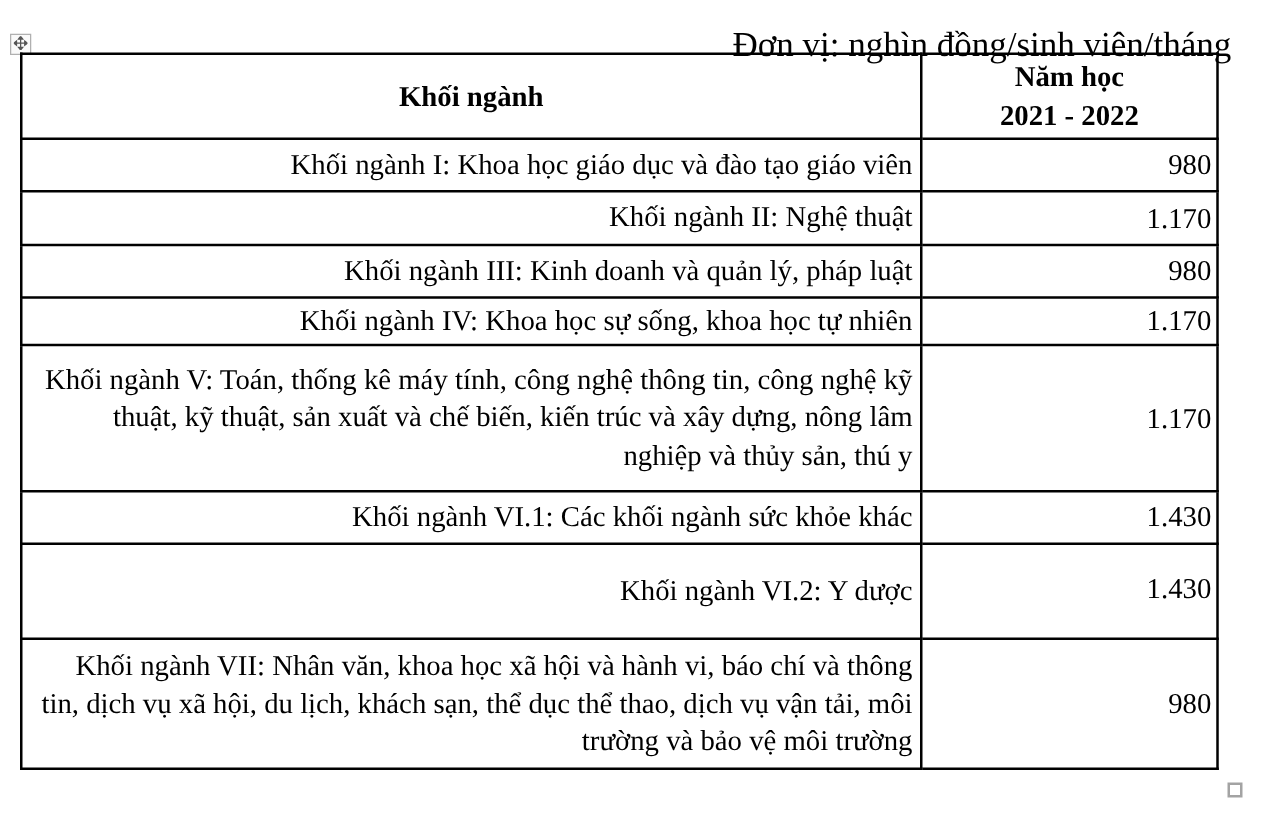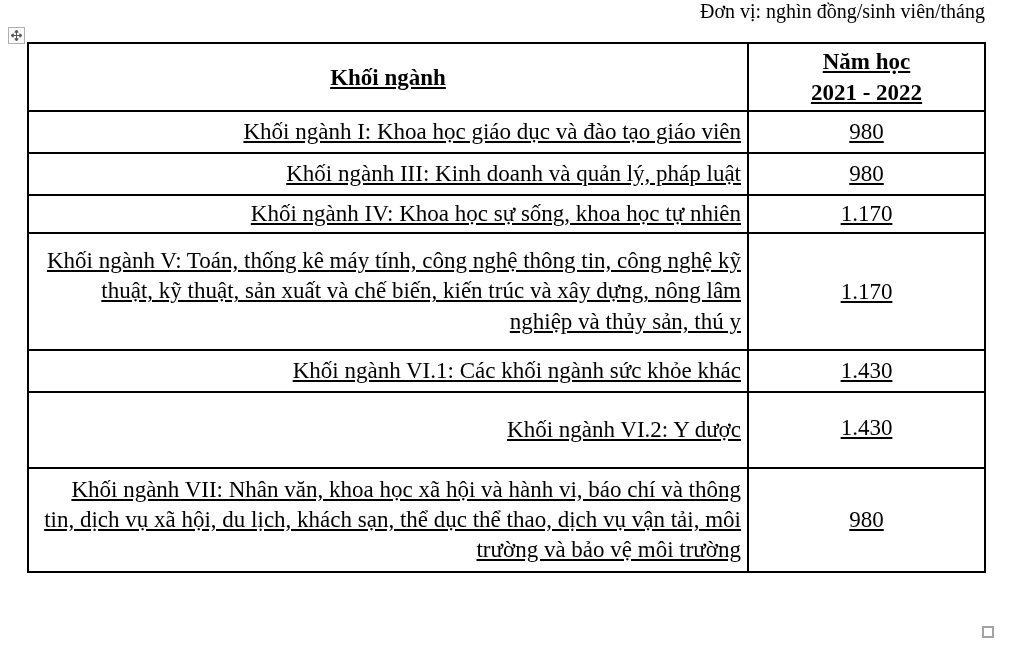--- a/index.html
+++ b/index.html
@@ -10,33 +10,32 @@
   body {
     width: 1022px;
     height: 652px;
     position: relative;
     font-family: "Liberation Serif", serif;
     color: #000000;
     overflow: hidden;
   }
   .unit-caption {
     position: absolute;
-    top: 0;
+    top: 21px;
     right: 37px;
-    font-size: 20px;
+    font-size: 28px;
     white-space: nowrap;
   }
   table.fee-table {
     position: absolute;
-    left: 27px;
+    left: 16px;
     top: 42px;
     width: 957px;
     border-collapse: collapse;
     table-layout: fixed;
-    text-decoration: underline;
   }
   table.fee-table col.c1 { width: 720px; }
   table.fee-table col.c2 { width: 237px; }
   table.fee-table th,
   table.fee-table td {
     border: 2px solid #000000;
     font-size: 23px;
     vertical-align: middle;
     overflow: hidden;
   }
@@ -45,21 +44,21 @@
     text-align: center;
     padding: 2px 4px;
     line-height: 1.35;
   }
   td.label-cell {
     text-align: right;
     padding: 2px 6px 2px 8px;
     line-height: 1.32;
   }
   td.value-cell {
-    text-align: center;
+    text-align: right;
     padding: 2px 4px;
   }
   td.value-bottom {
     vertical-align: bottom;
     padding-bottom: 6px;
   }
   .move-handle {
     position: absolute;
     left: 8px;
     top: 27px;
@@ -115,20 +114,24 @@
     <th>Khối ngành</th>
     <th>
       <span>Năm học</span><br>
       <span>2021 - 2022</span>
     </th>
   </tr>
   <tr style="height:42px;">
     <td class="label-cell">Khối ngành I: Khoa học giáo dục và đào tạo giáo viên</td>
     <td class="value-cell">980</td>
   </tr>
+  <tr style="height:43px;">
+    <td class="label-cell">Khối ngành II: Nghệ thuật</td>
+    <td class="value-cell">1.170</td>
+  </tr>
   <tr style="height:42px;margin-left:47px;">
     <td class="label-cell">Khối ngành III: Kinh doanh và quản lý, pháp luật</td>
     <td class="value-cell">980</td>
   </tr>
   <tr style="height:38px;">
     <td class="label-cell">Khối ngành IV: Khoa học sự sống, khoa học tự nhiên</td>
     <td class="value-cell">1.170</td>
   </tr>
   <tr style="height:117px;margin-top:12px;">
     <td class="label-cell">Khối ngành V: Toán, thống kê máy tính, công nghệ thông tin, công nghệ kỹ thuật, kỹ thuật, sản xuất và chế biến, kiến trúc và xây dựng, nông lâm nghiệp và thủy sản, thú y</td>

